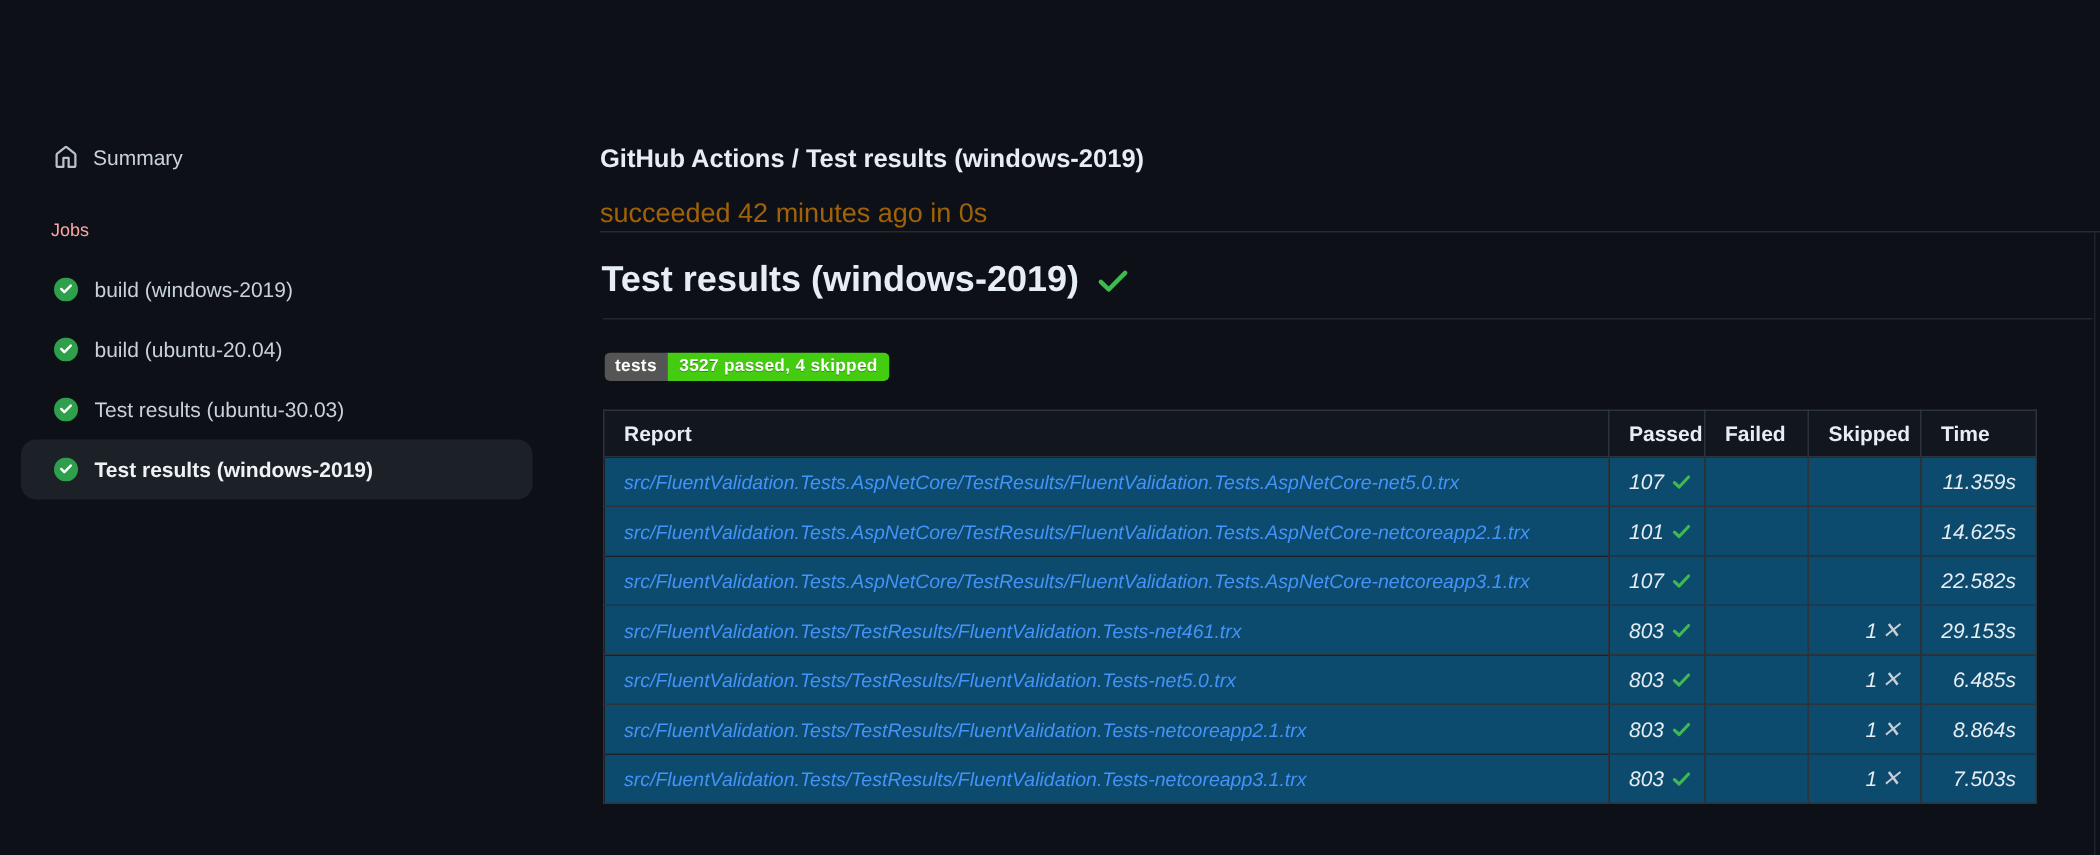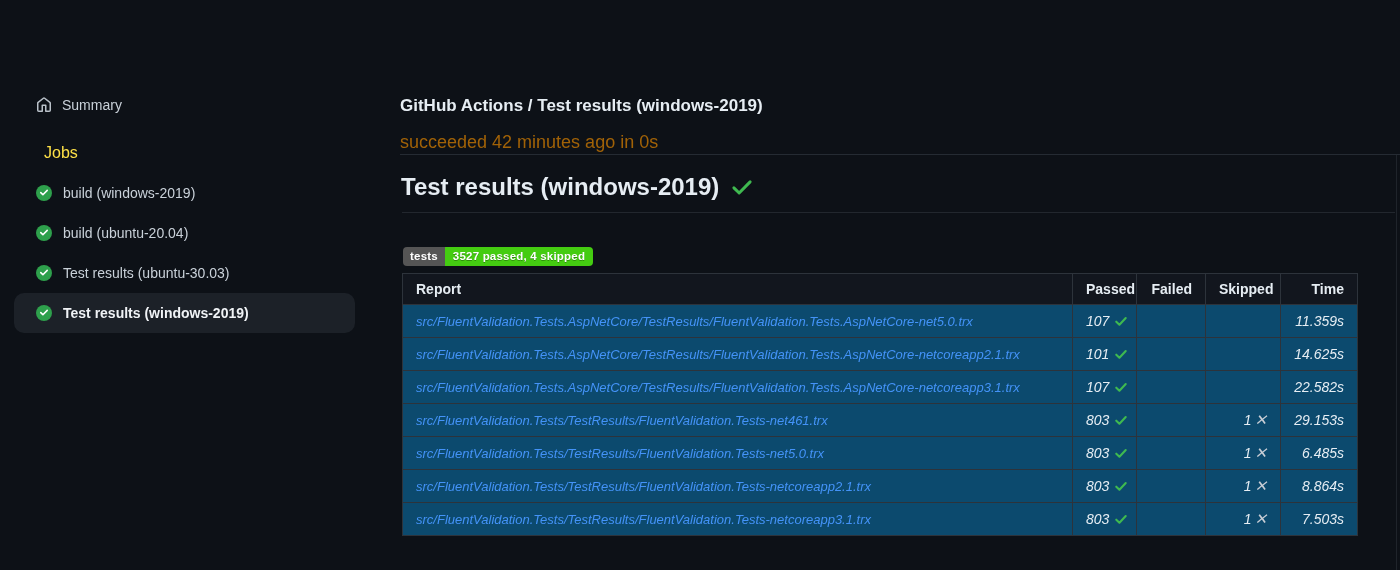--- a/index.html
+++ b/index.html
@@ -13,21 +13,21 @@
   .run-header { position:absolute; left:30px; top:31px; display:flex; align-items:center; }
   .run-status-icon { width:21px; height:21px; flex:none; display:block; }
   .run-title { margin-left:13px; font-size:17px; font-weight:700; color:#e6edf3; }
   .run-number { margin-left:7px; font-size:17px; font-weight:400; color:#8b949e; }
 
   
   .sidebar { position:absolute; left:0; top:90px; width:370px; }
   .summary-item { display:flex; align-items:center; height:30px; padding-left:36px; cursor:pointer; }
   .summary-item svg { width:16px; height:16px; flex:none; }
   .summary-label { margin-left:10px; font-size:14px; color:#c9d1d9; }
-  .jobs-label { margin-top:26px; padding-left:44px; font-size:16px; color:#fde047; height:14px; line-height:14px; }
+  .jobs-label { margin-top:26px; padding-left:34px; font-size:12px; color:#fca5a5; height:14px; line-height:14px; }
   .jobs-list { margin-top:13px; }
   .job-item {
     display:flex; align-items:center; height:40px; margin-left:14px; width:341px;
     padding-left:22px; border-radius:10px; cursor:pointer; color:#c9d1d9; font-size:14px;
   }
   .job-item.selected { background:#1c2128; color:#f0f3f6; font-weight:700; }
   .job-check { width:16px; height:16px; flex:none; }
   .job-check circle { fill:var(--circle-green); }
   .job-label { margin-left:11px; white-space:nowrap; }
 
@@ -35,37 +35,37 @@
   .content { position:absolute; left:400px; top:96px; width:1000px; height:474px; }
   .breadcrumb { position:absolute; top:0; left:0; font-size:17px; font-weight:700; color:#e6edf3; }
   .status-line { position:absolute; top:36px; left:0; font-size:18px; color:#a16207; }
   .divider-top { position:absolute; top:58px; left:0; width:1000px; height:1px; background:#252b33; }
   .heading-row { position:absolute; top:77px; left:1px; display:flex; align-items:center; }
   .page-heading { font-size:24px; font-weight:600; color:#e6edf3; }
   .heading-check { margin-left:11px; width:24px; height:24px; }
   .divider-h1 { position:absolute; top:116px; left:2px; width:993px; height:1px; background:#22272e; }
 
   .tests-badge {
-    position:absolute; top:151px; left:3px; display:inline-flex; height:19px; line-height:19px;
+    position:absolute; top:139px; left:3px; display:inline-flex; height:19px; line-height:19px;
     font-size:11.5px; font-weight:700; color:#ffffff; border-radius:4px; overflow:hidden;
     letter-spacing:0.2px;
   }
   .badge-label { background:var(--badge-label-bg); padding:0 7px; }
   .badge-value { background:var(--badge-value-bg); padding:0 8px; text-shadow:0 1px 0 rgba(0,0,0,0.3); }
 
   
   .report-table {
     position:absolute; top:177px; left:2px; width:955px;
     border-collapse:collapse; table-layout:fixed; font-size:14px;
   }
   .report-table th, .report-table td {
     border:1px solid #2d333b; height:33px; padding:0 13px; white-space:nowrap;
   }
   .report-table th {
-    height:31px; background:#12161e; color:#e6edf3; font-weight:700; text-align:right;
+    height:31px; background:#12161e; color:#e6edf3; font-weight:700; text-align:left;
   }
   .report-table th.report-col { text-align:left; }
   .report-table td { background:#0c4a6e; text-align:right; color:#e6edf3;font-style:italic; }
   .report-table td.report-cell { text-align:left; overflow:hidden; }
   .report-link { color:var(--link-blue); text-decoration:none; font-size:13px; cursor:pointer; }
   .check-svg { width:14px; height:14px; margin-left:5px; vertical-align:-2px; }
   .check-svg path, .heading-check path { stroke:var(--success-green); }
   .skipped-cross { margin-left:3px; font-size:15px; color:#c9ced6; }
 
   .right-edge-line { position:absolute; left:1396px; top:155px; width:1px; height:415px; background:#1f242b; }

